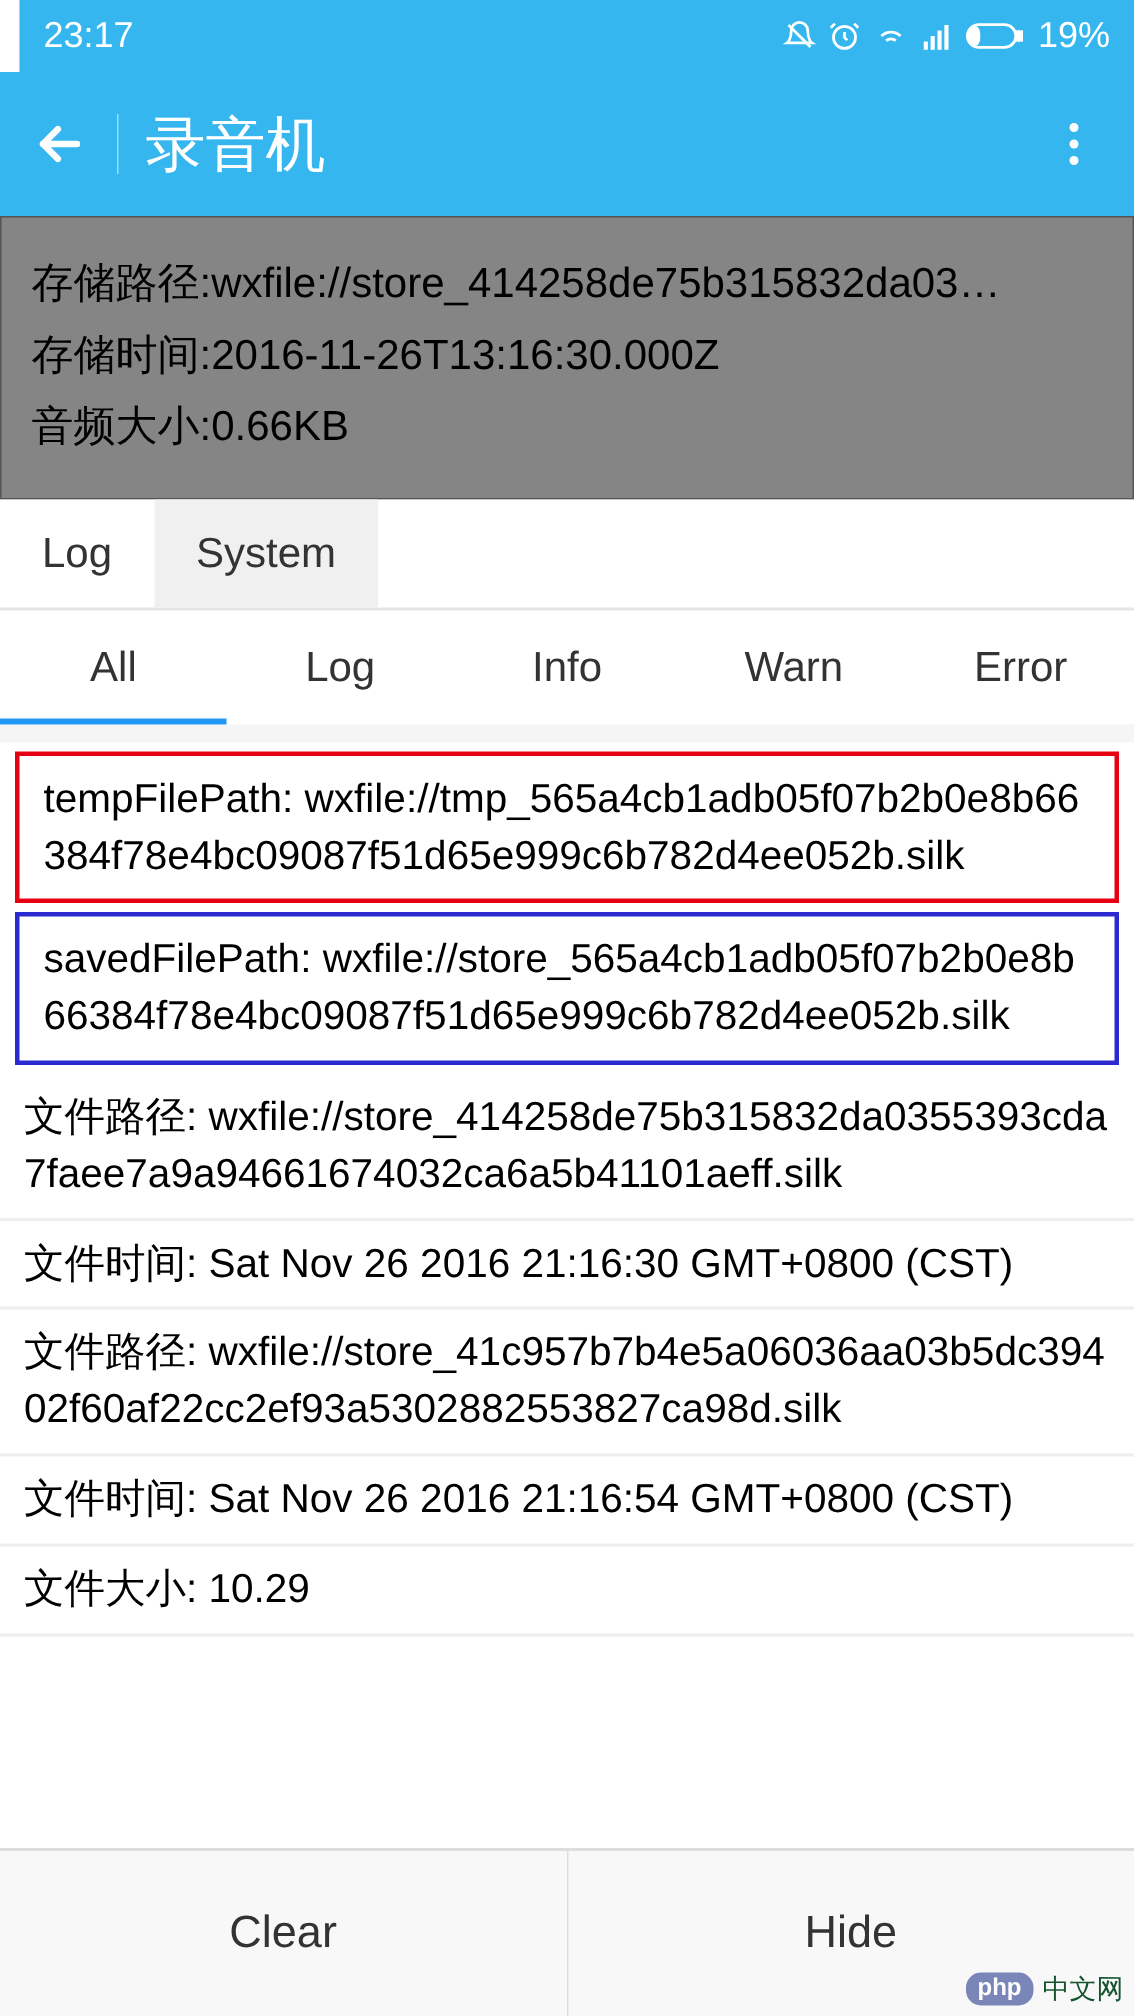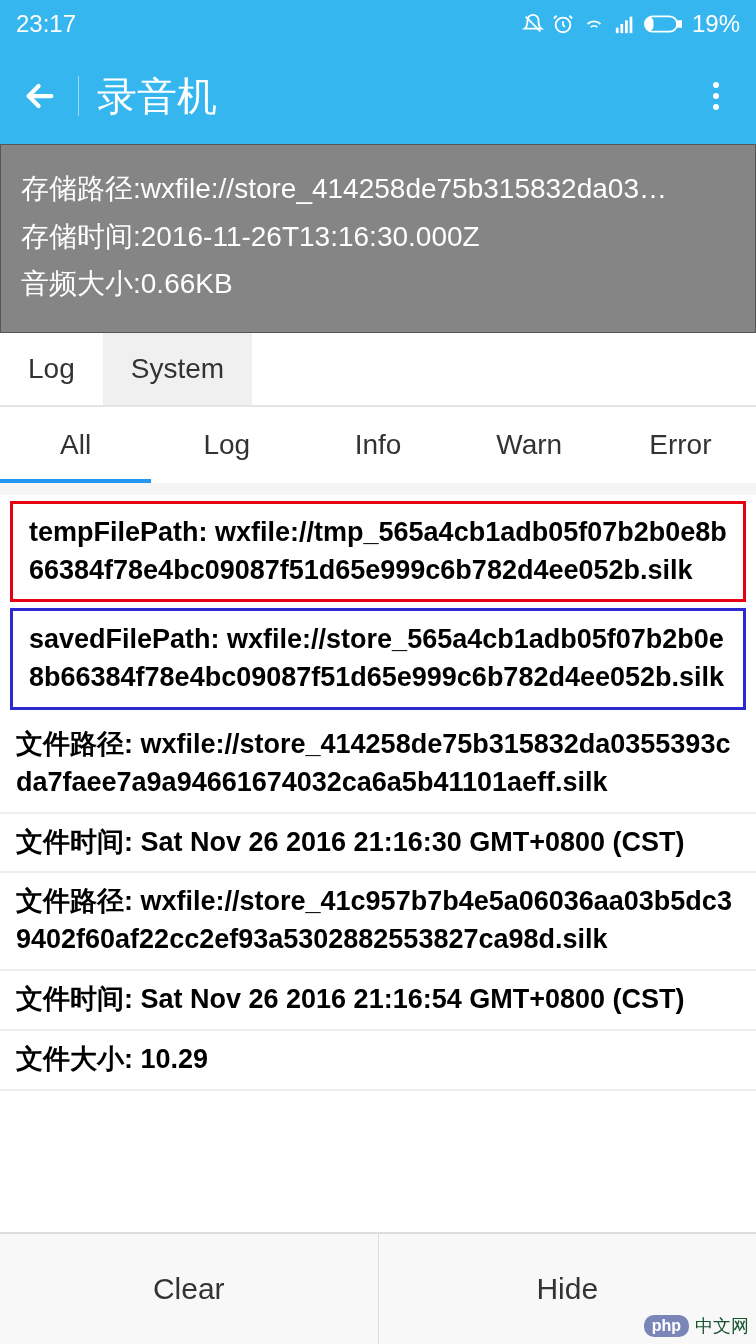--- a/index.html
+++ b/index.html
@@ -1,47 +1,47 @@
 <!DOCTYPE html>
 <html><head>
   <meta charset="utf-8">
   <style>
     * { margin: 0; padding: 0; box-sizing: border-box; }
     body { font-family: -apple-system, "Helvetica Neue", Arial, sans-serif; width: 756px; height: 1344px; background: #fff; overflow: hidden; position: relative; }
     
     
-    .status-bar { height: 48px; background: #35b6ef; display: flex; align-items: center; justify-content: space-between; padding: 0 16px; color: #fff; font-size: 24px; }
+    .status-bar { height: 48px; background: #35b6ef; display: flex; align-items: center; justify-content: space-between; padding: 0 16px; color: #fff; font-size: 24px; margin-left: 13px; }
     .status-left { font-weight: 300; }
     .status-right { display: flex; align-items: center; gap: 10px; }
     .status-icons { display: flex; align-items: center; gap: 8px; }
     
     
     .app-bar { height: 96px; background: #35b6ef; display: flex; align-items: center; padding: 0 20px; color: #fff; }
     .back-arrow { width: 40px; height: 40px; display: flex; align-items: center; justify-content: center; cursor: pointer; }
     .divider-v { width: 1px; height: 40px; background: rgba(255,255,255,0.5); margin: 0 18px; }
     .app-title { font-size: 40px; font-weight: 300; flex: 1; }
     .more-icon { width: 40px; height: 40px; display: flex; flex-direction: column; align-items: center; justify-content: center; gap: 5px; cursor: pointer; }
     .more-dot { width: 6px; height: 6px; border-radius: 50%; background: #fff; }
     
     
     .info-panel { background: #858585; padding: 20px 20px 24px 20px; border: 1px solid #555; }
-    .info-line { font-size: 28px; color: #ffffff; line-height: 1.7; white-space: nowrap; overflow: hidden; text-overflow: ellipsis; }
+    .info-line { font-size: 28px; color: #000000; line-height: 1.7; white-space: nowrap; overflow: hidden; text-overflow: ellipsis; }
     
     
     .main-tabs { display: flex; border-bottom: 2px solid #e5e5e5; background: #fff; }
     .main-tab { padding: 20px 28px; font-size: 28px; color: #333; cursor: pointer; }
     .main-tab.inactive { background: #f0f0f0; }
     
     
     .filter-tabs { display: flex; border-bottom: 12px solid #f5f5f5; }
     .filter-tab { flex: 1; text-align: center; padding: 22px 0; font-size: 28px; color: #333; cursor: pointer; position: relative; }
     .filter-tab.active::after { content: ""; position: absolute; left: 0; right: 0; bottom: 0; height: 4px; background: #2196f3; }
     
     
-    .log-list { overflow-y: auto; height: 760px; font-weight: bold; }
+    .log-list { overflow-y: auto; height: 760px; }
     .log-entry { padding: 10px 16px; font-size: 27px; line-height: 1.4; word-break: break-all; border-bottom: 2px solid #eee; }
     .log-entry.red-box { border: 3px solid #e60012; margin: 6px 10px; }
     .log-entry.blue-box { border: 3px solid #2a2ad0; margin: 6px 10px; }
     
     
     .bottom-bar { position: absolute; bottom: 0; left: 0; right: 0; height: 112px; display: flex; border-top: 2px solid #ddd; background: #f8f8f8; }
     .bottom-btn { flex: 1; display: flex; align-items: center; justify-content: center; font-size: 30px; color: #333; cursor: pointer; border-right: 1px solid #ddd; }
     .bottom-btn:last-child { border-right: none; }
     
     

